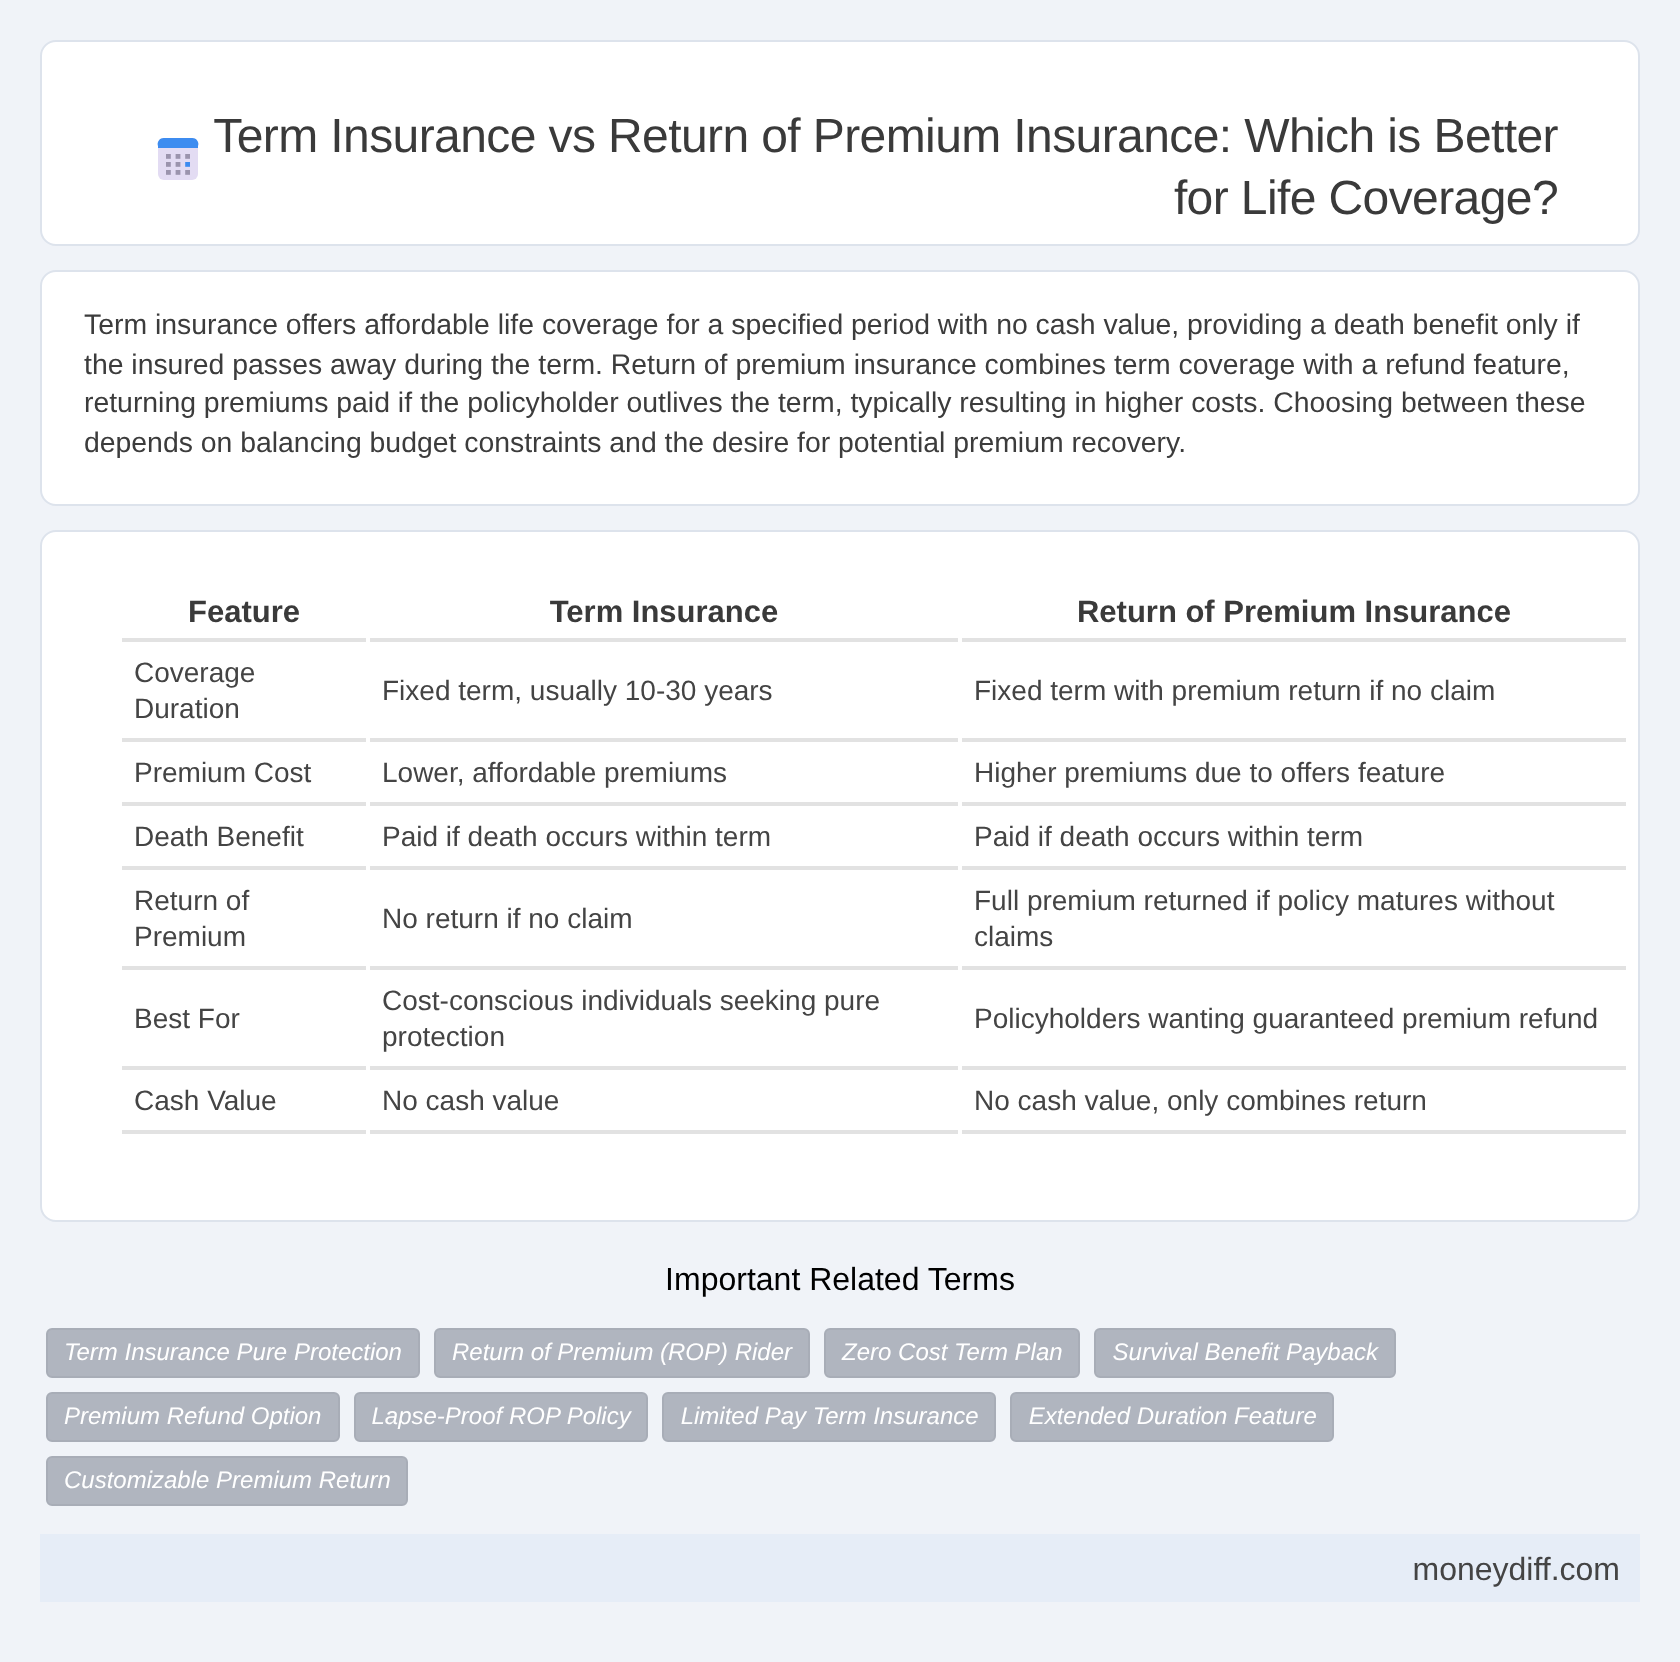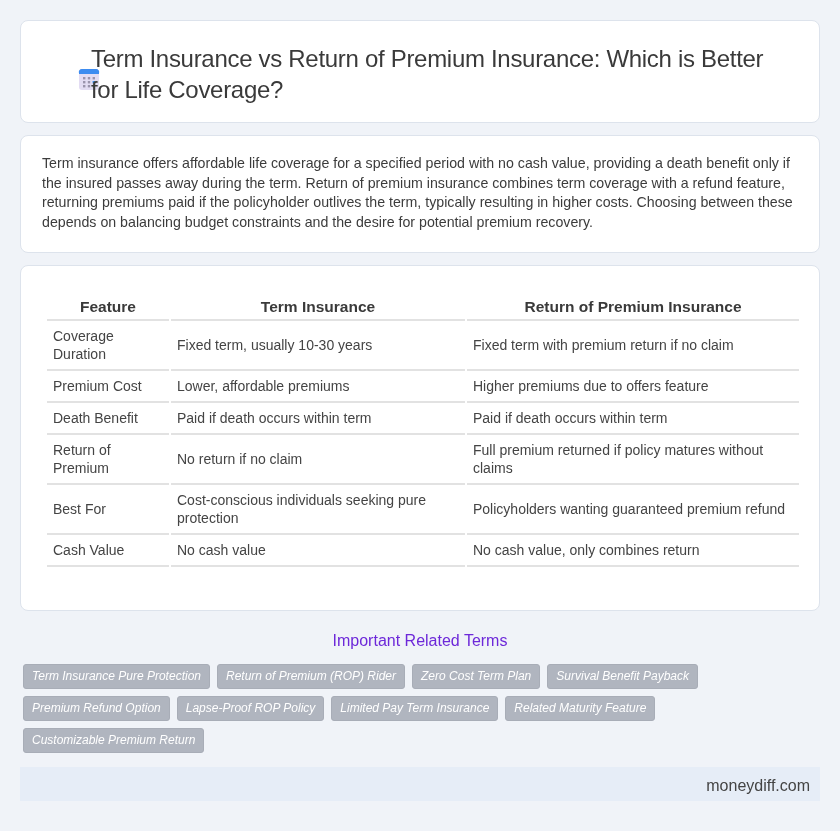--- a/index.html
+++ b/index.html
@@ -13,64 +13,64 @@
   .card {
     position: absolute;
     left: 20px;
     width: 800px;
     background: #ffffff;
     border: 1px solid #dde3ec;
     border-radius: 8px;
   }
   #title-card { top: 20px; height: 103px; }
   #title-card .title-wrap {
-    position: absolute; left: 0; right: 0; top: 22px;
-    text-align: left;
+    position: absolute; left: 0; right: 0; top: 32px;
+    text-align: right;
     padding: 0 40px 0 70px;
   }
   #title-card .title {
     font-size: 24px;
     line-height: 31px;
     color: #3a3a3a;
     font-weight: normal;
     letter-spacing: -0.3px;
   }
   .cal-icon {
     position: absolute; left: 57px; top: 46px;
     width: 22px; height: 24px;
   }
   #intro-card { top: 135px; height: 118px; }
   #intro-card p {
     position: absolute; left: 21px; right: 18px; top: 18px;
     font-size: 14.2px; line-height: 19.5px; color: #3c3c3c;
   }
   #table-card { top: 265px; height: 346px; }
   table {
-    position: absolute; left: 24px; top: 26px;
+    position: absolute; left: 38px; top: 26px;
     width: 756px;
     border-collapse: separate; border-spacing: 2px 0;
     font-size: 14px; color: #444;
   }
   th {
     font-size: 15.5px; font-weight: bold; color: #3a3a3a;
     text-align: center; padding: 6px 6px 3px;
     border-bottom: 2px solid #e2e2e2;
   }
   td {
     padding: 6px 6px; line-height: 18px;
     border-bottom: 2px solid #e2e2e2;
     vertical-align: middle;
   }
   td.feat { width: 122px; }
   td.term { width: 294px; }
   tr.tall td { height: 50px; }
   tr.short td { height: 31px; }
   #related-title {
     position: absolute; left: 0; width: 840px; top: 632px;
-    text-align: center; font-size: 16px; color: #6d28d9;
+    text-align: center; font-size: 16px; color: #000000;
   }
   .tags {
     position: absolute; left: 23px; top: 664px; width: 700px;
     display: flex; flex-wrap: wrap; gap: 7px 7px; font-style: italic;
   }
   .tag {
     background: #b0b5bf; color: #ffffff;
     font-size: 12px; padding: 5px 8px; border-radius: 3px;
     border: 1px solid #a8adb7; line-height: 13px; white-space: nowrap;
   }
@@ -158,19 +158,19 @@
 <div id="related-title">Important Related Terms</div>
 
 <div class="tags">
   <span class="tag">Term Insurance Pure Protection</span>
   <span class="tag">Return of Premium (ROP) Rider</span>
   <span class="tag">Zero Cost Term Plan</span>
   <span class="tag">Survival Benefit Payback</span>
   <span class="tag">Premium Refund Option</span>
   <span class="tag">Lapse-Proof ROP Policy</span>
   <span class="tag">Limited Pay Term Insurance</span>
-  <span class="tag">Related Maturity Feature</span>
+  <span class="tag">Extended Duration Feature</span>
   <span class="tag">Customizable Premium Return</span>
 </div>
 
 <div id="footer">
   <span>moneydiff.com</span>
 </div>
 
 </body></html>

